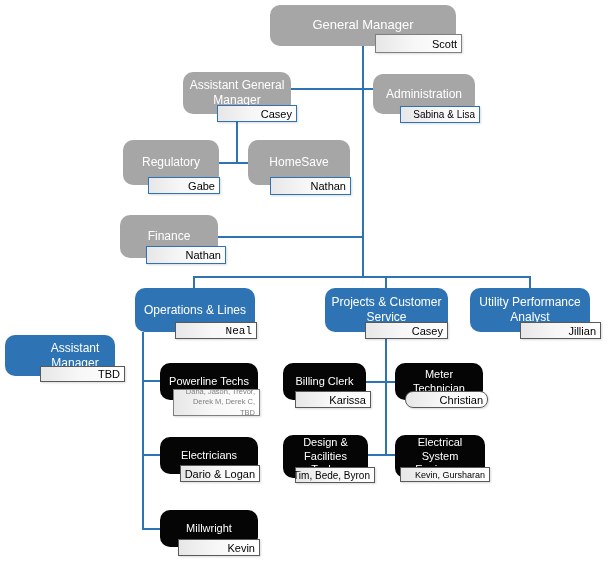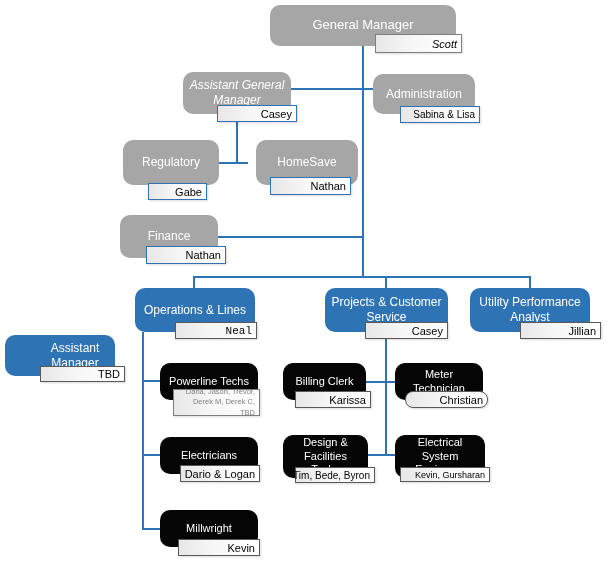--- a/index.html
+++ b/index.html
@@ -30,41 +30,41 @@
   .b-gray{border-color:#7f7f7f;}
   .t10{font-size:10px;}
   .t9{font-size:9px;}
   .names{
     font-size:7.5px;color:#7f7f7f;white-space:normal;
     text-align:right;line-height:1.35;align-items:center;
   }
   .line{position:absolute;background:#2e74b5;}
   
   #n-gm{left:270px;top:5px;width:186px;height:41px;}
-  #n-agm{left:183px;top:72px;width:108px;height:42px;font-style:italic;}
+  #n-agm{left:183px;top:72px;width:108px;height:42px;}
   #n-admin{left:373px;top:74px;width:102px;height:40px;}
   #n-regulatory{left:123px;top:140px;width:96px;height:45px;}
-  #n-homesave{left:256px;top:140px;width:102px;height:45px;}
+  #n-homesave{left:248px;top:140px;width:102px;height:45px;}
   #n-finance{left:120px;top:215px;width:98px;height:43px;}
   #n-ops{left:135px;top:288px;width:120px;height:44px;}
   #n-projects{left:325px;top:288px;width:123px;height:44px;}
   #n-upa{left:470px;top:288px;width:120px;height:44px;}
   #n-asst{left:5px;top:335px;width:110px;height:41px;padding-left:36px;}
   #n-powerline{left:160px;top:363px;width:98px;height:37px;}
   #n-electricians{left:160px;top:437px;width:98px;height:37px;}
   #n-millwright{left:160px;top:510px;width:98px;height:37px;}
   #n-billing{left:283px;top:363px;width:83px;height:37px;}
   #n-design{left:283px;top:435px;width:85px;height:43px;}
   #n-meter{left:395px;top:363px;width:88px;height:37px;}
   #n-ese{left:395px;top:435px;width:90px;height:43px;}
   
-  #t-gm{left:375px;top:34px;width:87px;height:19px;font-style:italic;}
+  #t-gm{left:375px;top:34px;width:87px;height:19px;}
   #t-agm{left:217px;top:105px;width:80px;height:17px;}
   #t-admin{left:400px;top:106px;width:80px;height:17px;}
-  #t-regulatory{left:148px;top:183px;width:59px;height:17px;}
+  #t-regulatory{left:148px;top:177px;width:72px;height:17px;}
   #t-homesave{left:270px;top:177px;width:81px;height:18px;}
   #t-finance{left:146px;top:246px;width:80px;height:18px;}
   #t-ops{left:175px;top:322px;width:82px;height:17px;font-family:Liberation Mono, monospace;}
   #t-projects{left:365px;top:322px;width:83px;height:17px;}
   #t-upa{left:520px;top:322px;width:81px;height:17px;}
   #t-asst{left:40px;top:366px;width:85px;height:16px;}
   #t-powerline{left:173px;top:389px;width:87px;height:27px;}
   #t-electricians{left:180px;top:465px;width:80px;height:17px;}
   #t-millwright{left:178px;top:539px;width:82px;height:17px;}
   #t-billing{left:295px;top:391px;width:76px;height:17px;}

